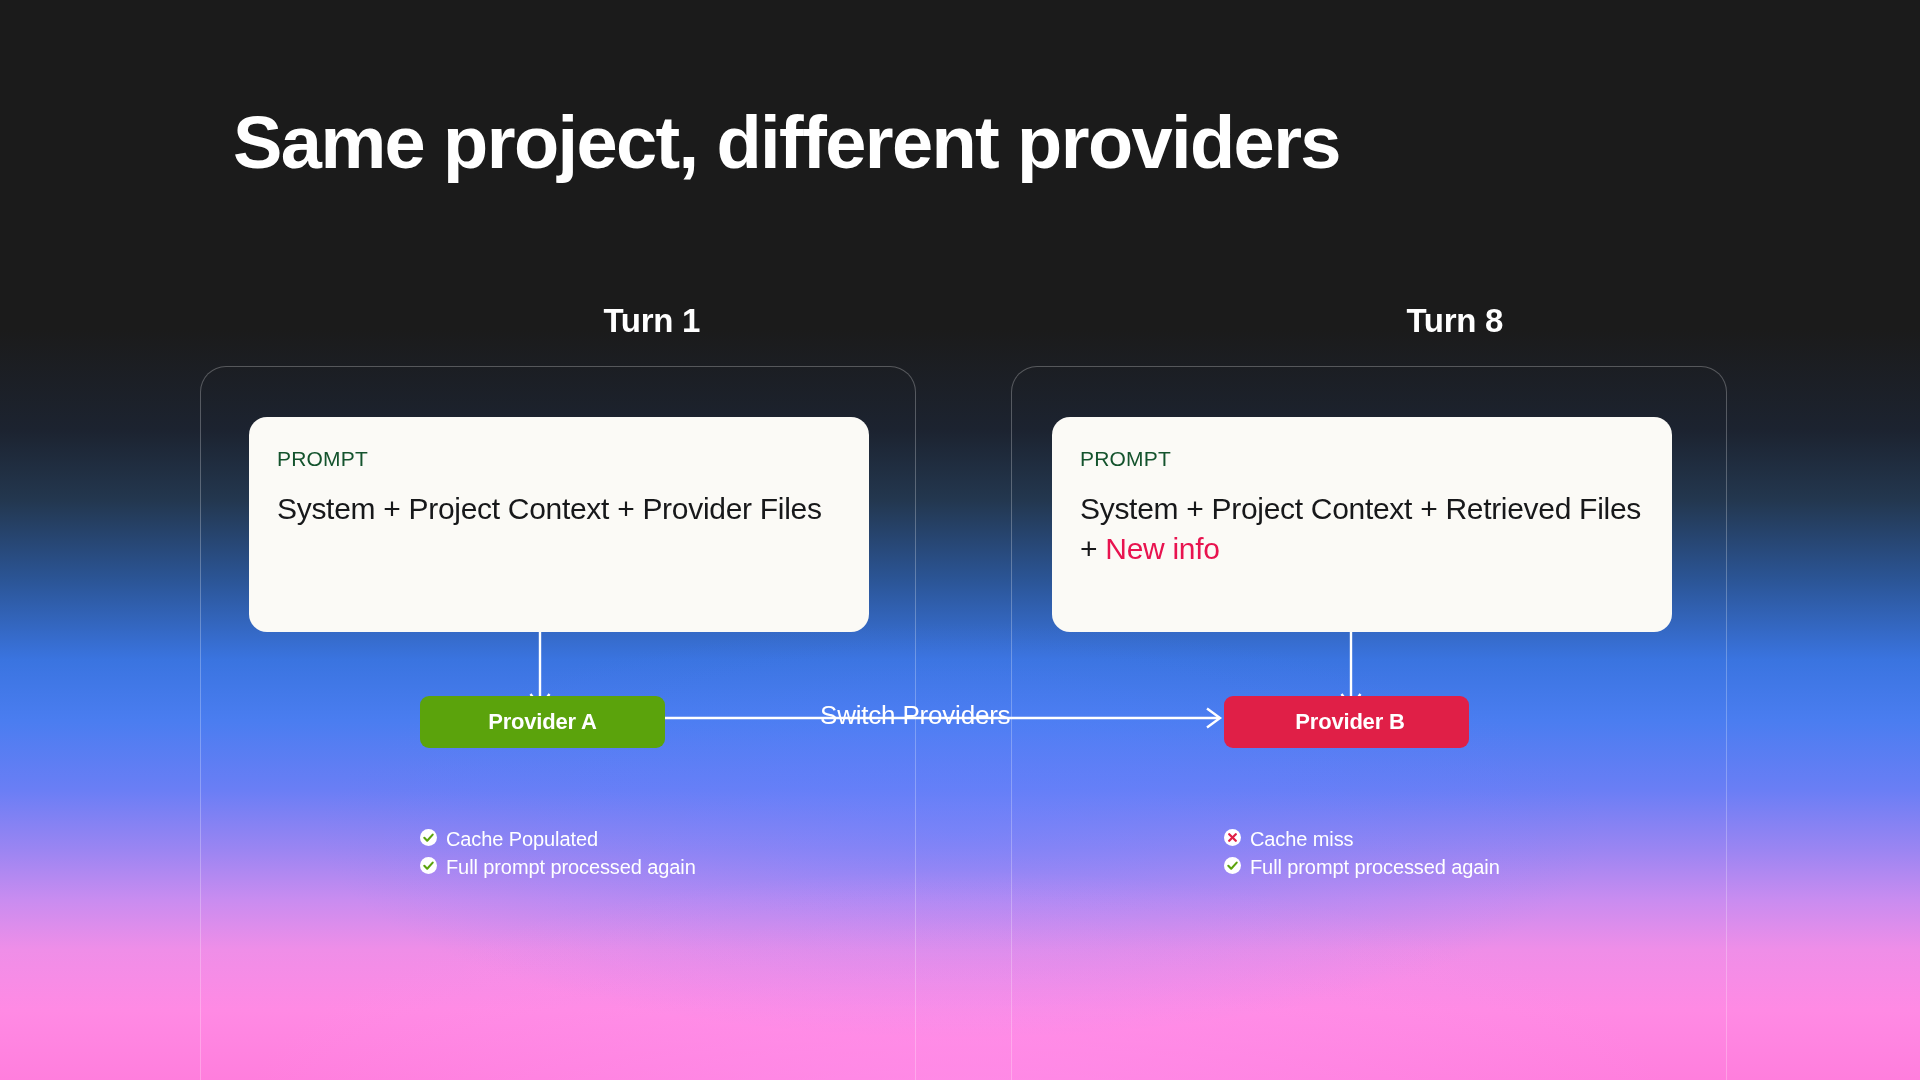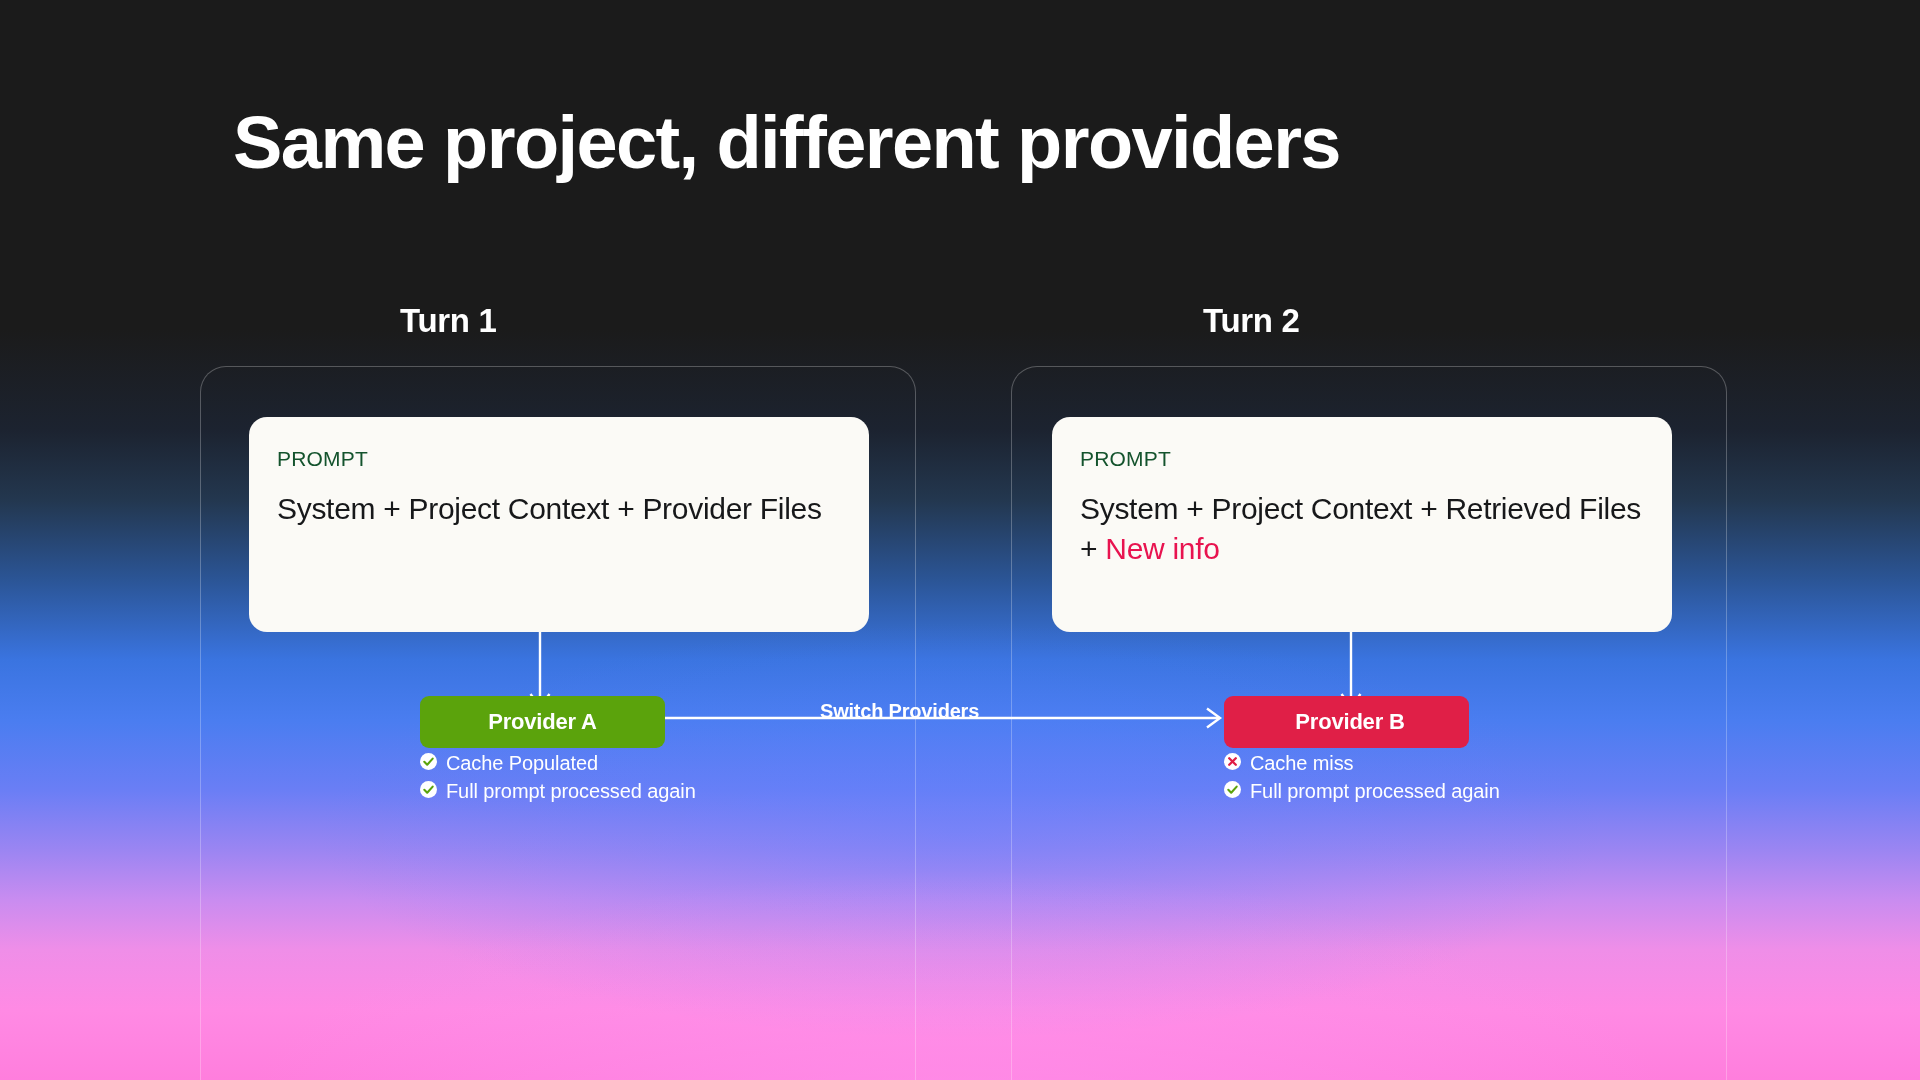--- a/index.html
+++ b/index.html
@@ -52,21 +52,21 @@
     letter-spacing:-1.6px;
     line-height:1.0;
   }
 
   
   .turn-label {
     position:absolute; top:302px;
     color:#ffffff;
     font-size:33px; font-weight:bold;
     letter-spacing:-0.3px;
-    text-align:left;
+    text-align:right;
     width:300px;
   }
   #turn1-label { left:400px; }
   #turn2-label { left:1203px; }
 
   
   .panel {
     position:absolute; top:366px; height:714px;
     border:1px solid rgba(255,255,255,0.26);
     border-bottom:none;
@@ -105,39 +105,39 @@
 
   
   .down-arrow { position:absolute; }
   #arrow-turn1 { left:527px; top:632px; }
   #arrow-turn2 { left:1338px; top:632px; }
 
   
   #switch-arrow { position:absolute; left:659px; top:705px; }
   #switch-label {
     position:absolute; left:820px; top:700px;
-    color:#ffffff; font-size:20px; font-weight:bold;
+    color:#ffffff; font-size:26px; font-weight:normal;
     letter-spacing:-0.2px;
     white-space:nowrap;
   }
 
   
   .provider-pill {
     position:absolute; top:696px;
     width:245px; height:52px;
     border-radius:9px;
     display:flex; align-items:center; justify-content:center;
     color:#ffffff; font-size:22px; font-weight:bold;
     letter-spacing:-0.2px;
   }
   #provider-a { left:420px; background:#5ba30c; }
   #provider-b { left:1224px; background:#e01f47;padding-left:7px; }
 
   
-  .status-list { position:absolute; top:752px; }
+  .status-list { position:absolute; top:828px; }
   #status-list-a { left:420px; }
   #status-list-b { left:1224px; }
 
   .status-row {
     display:flex; align-items:center;
     gap:9px;
     margin-bottom:5px;
     color:#ffffff;
     font-size:20px;
     letter-spacing:-0.1px;
@@ -149,21 +149,21 @@
 <body>
 
 <div id="stage">
 
   <div id="glow2"></div>
   <div id="glow1"></div>
 
   <div id="title">Same project, different providers</div>
 
   <div id="turn1-label" class="turn-label">Turn 1</div>
-  <div id="turn2-label" class="turn-label">Turn 2</div>
+  <div id="turn2-label" class="turn-label">Turn 8</div>
 
   <div id="panel-turn1" class="panel"></div>
   <div id="panel-turn2" class="panel"></div>
 
   <div id="card-turn1" class="prompt-card">
     <div class="prompt-kicker">PROMPT</div>
     <div class="prompt-body"><span>System + Project Context + Provider Files</span></div>
   </div>
 
   <div id="card-turn2" class="prompt-card">

